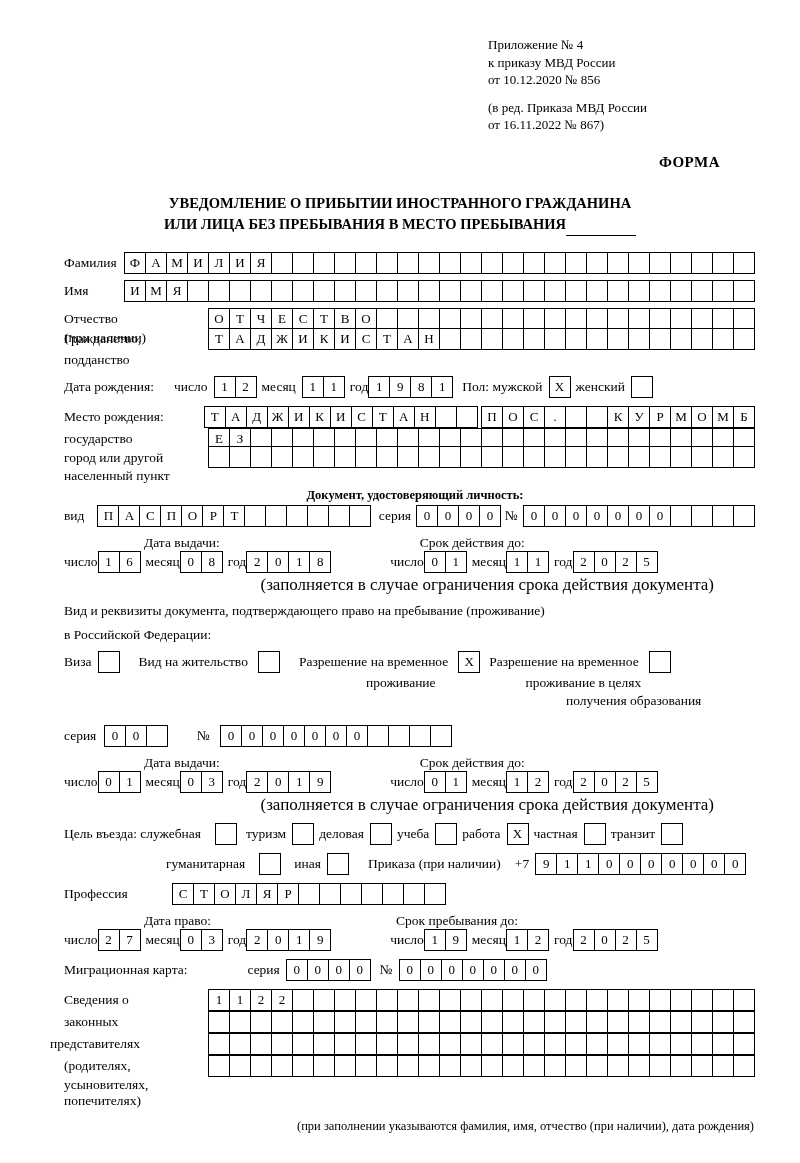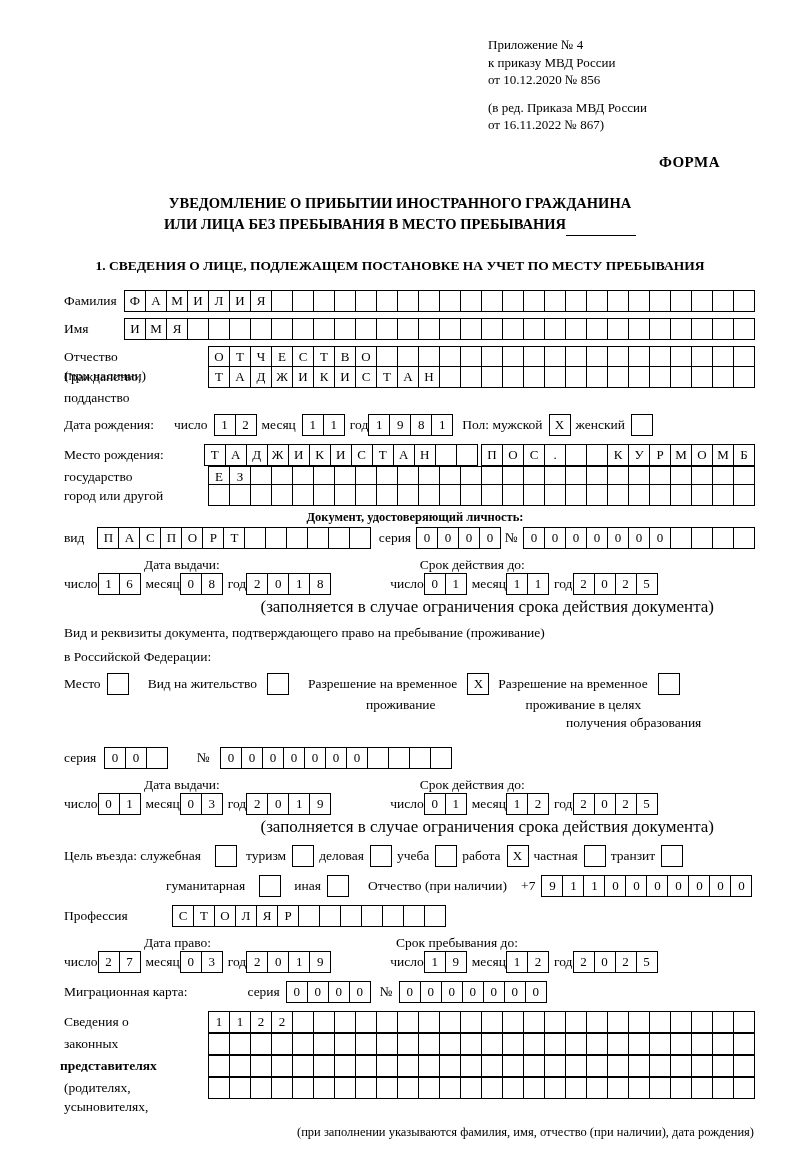--- a/index.html
+++ b/index.html
@@ -64,21 +64,20 @@
     <div>от 16.11.2022 № 867)</div>
   </div>
 
   <div class="forma">ФОРМА</div>
 
   <div class="title">
     <div>УВЕДОМЛЕНИЕ О ПРИБЫТИИ ИНОСТРАННОГО ГРАЖДАНИНА</div>
     <div><span>ИЛИ ЛИЦА БЕЗ ПРЕБЫВАНИЯ В МЕСТО ПРЕБЫВАНИЯ</span><span class="underline"></span></div>
   </div>
 
-  <div class="section-title">1. СВЕДЕНИЯ О ЛИЦЕ, ПОДЛЕЖАЩЕМ ПОСТАНОВКЕ НА УЧЕТ ПО МЕСТУ ПРЕБЫВАНИЯ</div>
 
   <div class="row mt16" style="margin-left:18px;">
     <div class="fieldlabel">Фамилия</div>
     <div class="boxes" id="f-surname">
         <div class="bx">Ф</div>
         <div class="bx">А</div>
         <div class="bx">М</div>
         <div class="bx">И</div>
         <div class="bx">Л</div>
         <div class="bx">И</div>
@@ -347,20 +346,23 @@
         <div class="bx"></div>
         <div class="bx"></div>
         <div class="bx"></div>
         <div class="bx"></div>
         <div class="bx"></div>
         <div class="bx"></div>
         <div class="bx"></div>
         <div class="bx"></div>
       </div>
   </div>
+  <div class="row" style="margin-left:18px; margin-top:0;">
+    <div style="width:160px;" class="lbl">населенный пункт</div>
+  </div>
 
   <div class="colhdr" style="margin-top:4px; margin-left:30px;">Документ, удостоверяющий личность:</div>
 
   <div class="row mt2" style="margin-left:18px;">
     <div style="width:40px;" class="lbl">вид</div>
     <div class="boxes" id="f-dockind">
         <div class="bx">П</div>
         <div class="bx">А</div>
         <div class="bx">С</div>
         <div class="bx">П</div>
@@ -449,21 +451,21 @@
         <div class="bx">5</div>
       </div>
   </div>
 
   <div class="note" style="margin-right:40px; margin-top:2px;">(заполняется в случае ограничения срока действия документа)</div>
 
   <div class="lbl mt8" style="margin-left:18px;">Вид и реквизиты документа, подтверждающего право на пребывание (проживание)</div>
   <div class="lbl mt8" style="margin-left:18px;">в Российской Федерации:</div>
 
   <div class="row mt8" style="margin-left:18px;">
-    <div class="lbl">Место</div>
+    <div class="lbl">Виза</div>
     <div class="sp6"></div>
     <div class="boxes" id="f-visa">
         <div class="bx"></div>
       </div>
     <div class="sp20"></div>
     <div class="lbl">Вид на жительство</div>
     <div class="sp10"></div>
     <div class="boxes" id="f-resid">
         <div class="bx"></div>
       </div>
@@ -615,21 +617,21 @@
     <div class="boxes" id="f-phum">
         <div class="bx"></div>
       </div>
     <div class="sp14"></div>
     <div class="lbl">иная</div>
     <div class="sp6"></div>
     <div class="boxes" id="f-pother">
         <div class="bx"></div>
       </div>
     <div class="sp20"></div>
-    <div class="lbl">Отчество (при наличии)</div>
+    <div class="lbl">Приказа (при наличии)</div>
     <div class="sp14"></div>
     <div class="lbl">+7</div>
     <div class="sp6"></div>
     <div class="boxes" id="f-phone">
         <div class="bx">9</div>
         <div class="bx">1</div>
         <div class="bx">1</div>
         <div class="bx">0</div>
         <div class="bx">0</div>
         <div class="bx">0</div>
@@ -788,21 +790,21 @@
         <div class="bx"></div>
         <div class="bx"></div>
         <div class="bx"></div>
         <div class="bx"></div>
         <div class="bx"></div>
         <div class="bx"></div>
         <div class="bx"></div>
         <div class="bx"></div>
       </div>
   </div>
-  <div class="row" style="margin-left:14px; margin-top:0;font-weight:bold;">
+  <div class="row" style="margin-left:4px; margin-top:0;">
     <div style="width:160px;" class="lbl">представителях</div>
     <div class="boxes" id="f-legal3">
         <div class="bx"></div>
         <div class="bx"></div>
         <div class="bx"></div>
         <div class="bx"></div>
         <div class="bx"></div>
         <div class="bx"></div>
         <div class="bx"></div>
         <div class="bx"></div>
@@ -853,16 +855,19 @@
         <div class="bx"></div>
         <div class="bx"></div>
         <div class="bx"></div>
         <div class="bx"></div>
         <div class="bx"></div>
       </div>
   </div>
   <div class="row" style="margin-left:18px; margin-top:0;">
     <div style="width:160px;" class="lbl">усыновителях,</div>
   </div>
+  <div class="row" style="margin-left:18px; margin-top:0;">
+    <div style="width:160px;" class="lbl">попечителях)</div>
+  </div>
 
   <div class="bottomnote" style="margin-left:80px;text-align:right;">(при заполнении указываются фамилия, имя, отчество (при наличии), дата рождения)</div>
 
 </div>
 
 </body></html>

